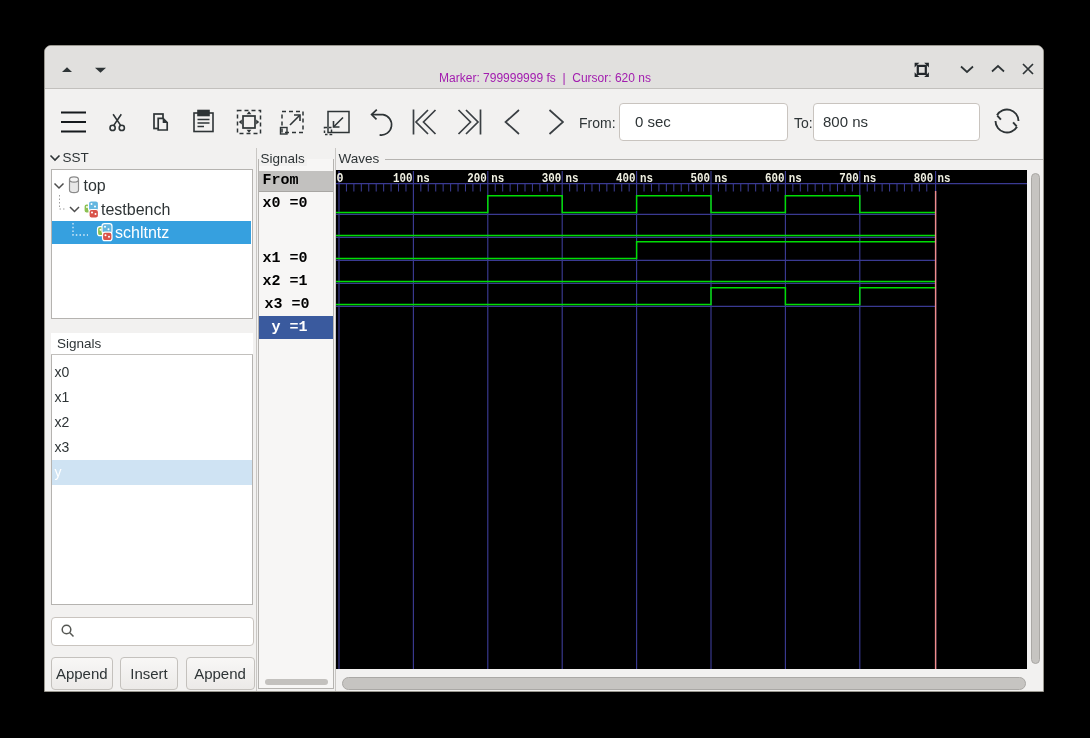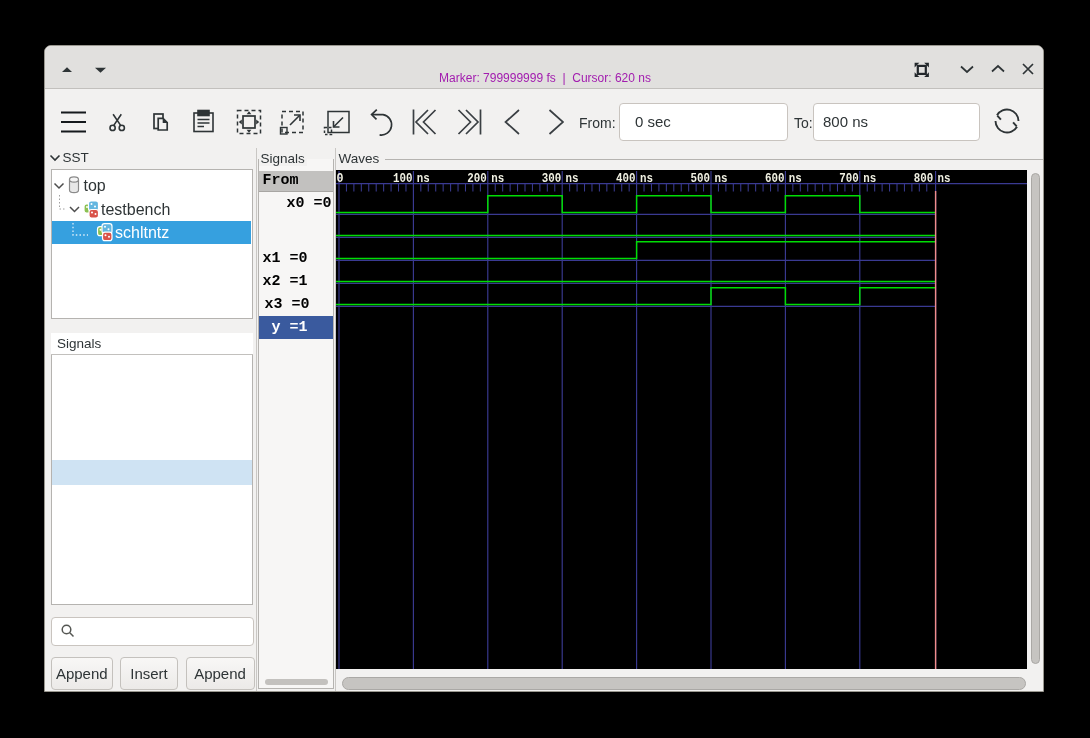--- a/index.html
+++ b/index.html
@@ -184,39 +184,40 @@
     </svg>
     <div class="treerow" style="left:32.5px;top:8px;">top</div>
     <div class="treerow" style="left:50px;top:32px;">testbench</div>
     <div class="treerow" style="left:64px;top:55px;color:#ffffff;">schltntz</div>
   </div>
 
   <div class="panelbox" style="left:6px;top:286.5px;width:202px;height:272px;background:#fff;"></div>
   <div class="abs" style="left:6px;top:286.5px;width:202px;height:272px;overflow:hidden;">
     <div class="abs" style="left:0;top:0;width:202px;height:22px;background:#ffffff;border-bottom:1px solid #c2c0bd;font-size:13.5px;color:#2e3436;padding-left:6px;line-height:21px;">Signals</div>
     <div class="abs" style="left:1px;top:127px;width:200px;height:25px;background:#cfe3f3;"></div>
+    <div class="abs" style="left:3.5px;top:27px;width:100px;font-size:14px;color:#2e3436;line-height:25px;">x0<br>x1<br>x2<br>x3<br><span style="color:#ffffff;">y</span></div>
   </div>
 
   <div class="field" style="left:6px;top:570.5px;width:203px;height:29px;"></div>
   <svg class="abs" style="left:14px;top:576px" width="18" height="18" viewBox="0 0 18 18">
     <circle cx="7.5" cy="7.5" r="4.3" stroke="#555753" stroke-width="1.5" fill="none"></circle>
     <path d="M10.8 10.8 L14.5 14.5" stroke="#555753" stroke-width="1.5"></path>
   </svg>
 
   <div class="btn" style="left:6px;top:610.5px;width:61.5px;height:33px;line-height:31px;">Append</div>
   <div class="btn" style="left:75px;top:610.5px;width:58px;height:33px;line-height:31px;">Insert</div>
   <div class="btn" style="left:140.5px;top:610.5px;width:69px;height:33px;line-height:31px;">Append</div>
 
   <div class="framelabel" style="left:213.5px;top:104.5px;">Signals</div>
   <div class="abs" style="left:255px;top:113px;width:33.5px;height:1px;background:#b5b3b0;"></div>
   <div id="midlist" style="left:213px;top:113px;width:76px;height:530px;border-top:none;"></div>
   <div class="abs mono" style="left:213.5px;top:113px;width:75px;height:529px;overflow:hidden;font-weight:bold;font-size:15px;">
     <div class="abs" style="left:0px;top:12px;width:74px;height:20.5px;background:#c2c1bf;border-bottom:1px solid #a8a6a3;color:#000;padding-left:4px;line-height:20px;">From</div>
     <div class="abs" style="left:0px;top:32.5px;width:74px;color:#000;line-height:23px;">
-      <div style="padding-left:4px;margin-left:24px;">x0 =0</div>
+      <div style="padding-left:4px;">x0 =0</div>
       <div style="padding-left:4px;margin-top:32px;">x1 =0</div>
       <div style="padding-left:4px;">x2 =1</div>
       <div style="padding-left:6px;">x3 =0</div>
       <div style="padding-left:4px;background:#3a5a9e;color:#fff;">&nbsp;y =1</div>
     </div>
     <div class="abs" style="left:6px;top:519.5px;width:63px;height:6.5px;background:#c3c1be;border-radius:3px;"></div>
   </div>
 
   <div class="framelabel" style="left:291.5px;top:104.5px;">Waves</div>
   <div class="abs" style="left:340px;top:113px;width:659.5px;height:1px;background:#b5b3b0;"></div>

